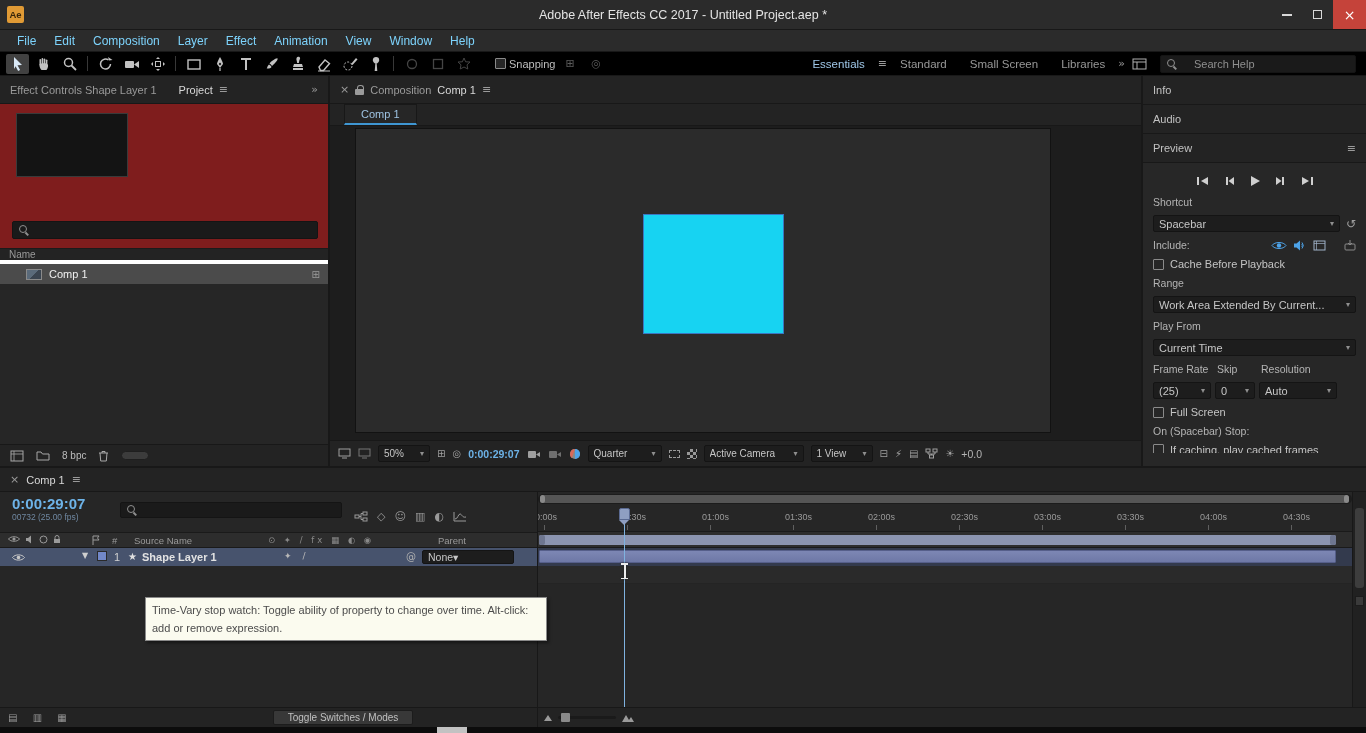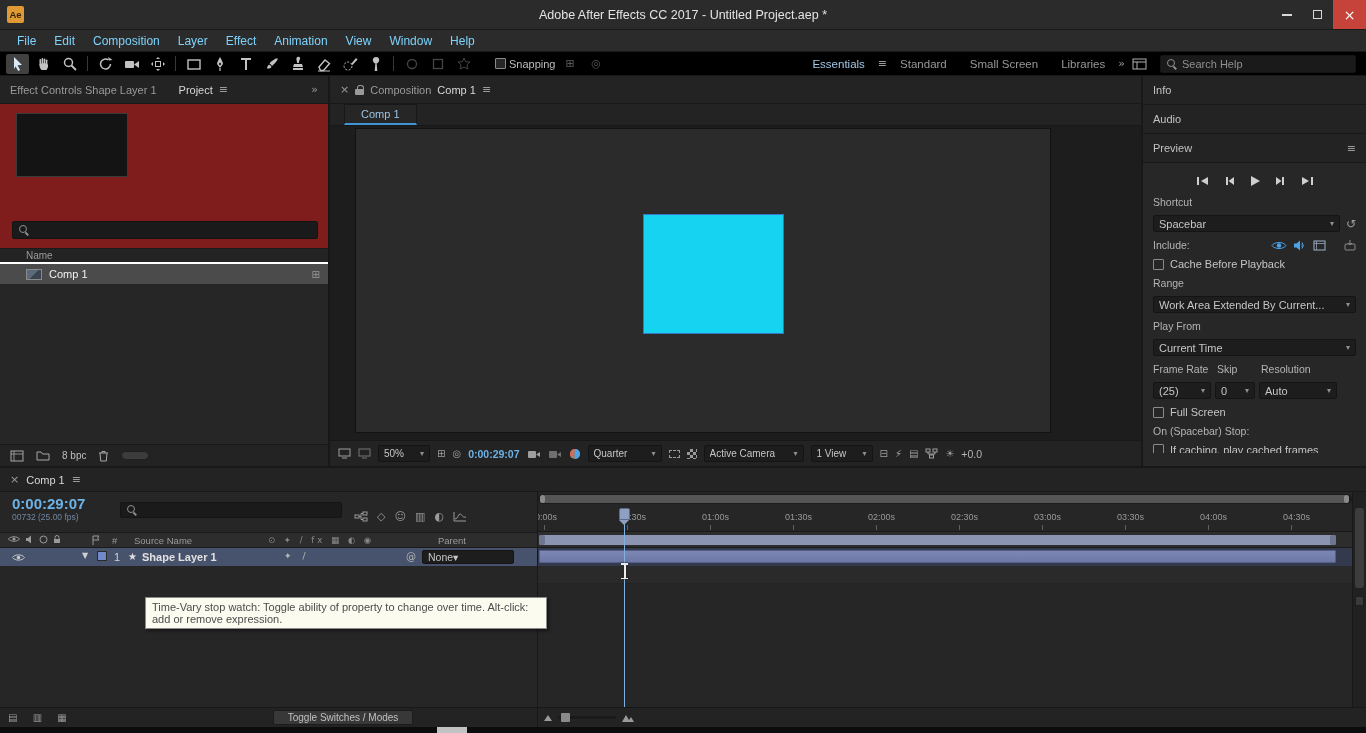--- a/index.html
+++ b/index.html
@@ -27,21 +27,21 @@
 
 .toolbar{flex:0 0 24px;background:#000000;border-bottom:1px solid #181818;display:flex;align-items:center;padding:0 6px;gap:3px}
 .tool{width:23px;height:20px;display:flex;align-items:center;justify-content:center;border-radius:2px;flex:0 0 auto}
 .tool.selected{background:#414141}
 .tsep{width:1px;height:15px;background:#383838;margin:0 3px}
 .dim{opacity:.45}
 .chk{width:11px;height:11px;border:1px solid #8a8a8a;background:#262626;border-radius:1px;flex:0 0 auto}
 .lbl{color:#bdbdbd}
 .ws{padding:0 10px;color:#989898;font-size:11.5px;white-space:nowrap}
 .ws.active{color:var(--ws-active)}
-.sbox{display:flex;align-items:center;gap:5px;background:#1a1a1a;border:1px solid #141414;border-radius:2px;padding:0 6px;height:18px}
+.sbox{display:flex;align-items:center;gap:17px;background:#1a1a1a;border:1px solid #141414;border-radius:2px;padding:0 6px;height:18px}
 .mag{width:10px;height:10px;position:relative;flex:0 0 auto}
 .mag::before{content:"";position:absolute;width:6px;height:6px;border:1.5px solid #8f8f8f;border-radius:50%;left:0;top:0}
 .mag::after{content:"";position:absolute;width:4px;height:1.5px;background:#8f8f8f;transform:rotate(45deg);left:6px;top:8px}
 input{font-family:inherit;font-size:11px;background:transparent;border:none;outline:none;color:#c8c8c8;width:100%}
 input::placeholder{color:#8f8f8f}
 
 
 .main{flex:1 1 auto;display:flex;min-height:0}
 .panel-tabs{height:28px;background:#232323;display:flex;align-items:center;padding:0 10px;gap:6px;border-bottom:1px solid #181818;flex:0 0 28px}
 .tab{color:#9a9a9a;white-space:nowrap}
@@ -49,21 +49,21 @@
 .micon{color:#9a9a9a;font-size:11px}
 
 
 .left-panel{width:330px;display:flex;flex-direction:column;border-right:2px solid #181818;background:#7f1d1d}
 .proj-head{display:flex;gap:9px;padding:9px 14px 0 16px}
 .thumb{width:112px;height:64px;background:#141414;border:1px solid #3a3a3a;flex:0 0 auto}
 .proj-info{padding-top:3px}
 .proj-info .l1{color:#d8d8d8;font-weight:bold;margin-bottom:2px}
 .proj-info .l2,.proj-info .l3{color:#b0b0b0;font-size:10.5px;margin-bottom:1px}
 .proj-search{margin:44px 10px 0 12px;height:18px}
-.name-header{margin-top:9px;height:16px;background:#232323;border-top:1px solid #1b1b1b;border-bottom:2px solid #ffffff;display:flex;align-items:center;padding-left:26px;color:#9a9a9a;font-size:10px}
+.name-header{margin-top:9px;height:16px;background:#232323;border-top:1px solid #1b1b1b;border-bottom:4px solid #ffffff;display:flex;align-items:center;padding-left:9px;color:#9a9a9a;font-size:10px}
 .proj-row{height:20px;background:#4b4b4b;display:flex;align-items:center;gap:7px;padding-left:26px;color:#f0f0f0}
 .comp-ic{width:16px;height:11px;background:linear-gradient(135deg,#5a6a7a 0 50%,#3a4450 50% 100%);border:1px solid #8a8a8a;flex:0 0 auto}
 .proj-fill{flex:1;background:#262626}
 .proj-bottom{height:22px;background:#232323;border-top:1px solid #181818;display:flex;align-items:center;gap:12px;padding:0 10px}
 .pill{width:28px;height:9px;background:#3c3c3c;border:1px solid #1f1f1f;border-radius:5px}
 
 
 .center-panel{flex:1;display:flex;flex-direction:column;background:#1f1f1f;border-right:2px solid #181818;min-width:0}
 .viewer-tabstrip{height:22px;background:#232323;border-bottom:1px solid #181818;display:flex;align-items:flex-end;flex:0 0 22px}
 .viewer-tab{margin-left:14px;padding:0 16px;height:21px;display:flex;align-items:center;background:#262626;border:1px solid #181818;border-bottom:2px solid var(--accent);color:#9ec3e2}
@@ -128,21 +128,21 @@
 .playhead{position:absolute;left:81px;top:16px;width:11px;height:12px;background:#8f9fc2;border:1px solid #5a6a92;border-radius:2px 2px 0 0;z-index:5}
 .playhead::after{content:"";position:absolute;left:-1px;top:11px;border-left:5.5px solid transparent;border-right:5.5px solid transparent;border-top:5px solid #8f9fc2}
 .gutter{position:absolute;right:0;top:0;bottom:20px;width:14px;background:#212121;border-left:1px solid #181818}
 .gutter-thumb{margin:16px 2px 0 2px;height:80px;background:#3d3d3d;border-radius:3px}
 .gutter-btn{margin:8px 2px 0 2px;height:10px;background:#3a3a3a;border:1px solid #1c1c1c}
 .tl-rbottom{position:absolute;left:0;right:0;bottom:0;height:20px;background:#232323;border-top:1px solid #181818;display:flex;align-items:center;gap:6px;padding:0 6px}
 .ztrack{width:58px;height:3px;background:#1a1a1a;border-radius:2px;position:relative}
 .zthumb{position:absolute;left:3px;top:-3px;width:9px;height:9px;background:#8a8a8a;border-radius:1px}
 
 
-.tooltip{position:absolute;left:145px;top:597px;width:402px;background:var(--tooltip-bg);border:1px solid #8a8a8a;box-shadow:2px 2px 3px rgba(0,0,0,.45);color:#4c4c4c;font-size:11px;line-height:12px;padding:3px 6px;z-index:70}
+.tooltip{position:absolute;left:145px;top:597px;width:402px;background:var(--tooltip-bg);border:1px solid #8a8a8a;box-shadow:2px 2px 3px rgba(0,0,0,.45);color:#4c4c4c;font-size:11px;line-height:18px;padding:3px 6px;z-index:70}
 .ibeam{position:absolute;left:620px;top:563px;width:9px;height:16px;z-index:80;filter:drop-shadow(0 0 1px #222)}
 .ibeam .st{position:absolute;left:4px;top:1px;width:1.5px;height:14px;background:#ececec}
 .ibeam .t1{position:absolute;left:1px;top:0;width:7px;height:1.5px;background:#ececec}
 .ibeam .t2{position:absolute;left:1px;bottom:0;width:7px;height:1.5px;background:#ececec}
 .taskbar{flex:0 0 6px;background:#0c0c0c;position:relative}
 .taskbar .seg{position:absolute;left:437px;width:30px;top:0;bottom:0;background:#c2c2c2}
 .lockic{width:9px;height:10px;position:relative;flex:0 0 auto}
 .lockic::before{content:"";position:absolute;left:1.5px;top:0;width:5px;height:5px;border:1.2px solid #9a9a9a;border-bottom:none;border-radius:3px 3px 0 0}
 .lockic::after{content:"";position:absolute;left:0;top:4px;width:9px;height:6px;background:#9a9a9a;border-radius:1px}
 .spacer{flex:1}

